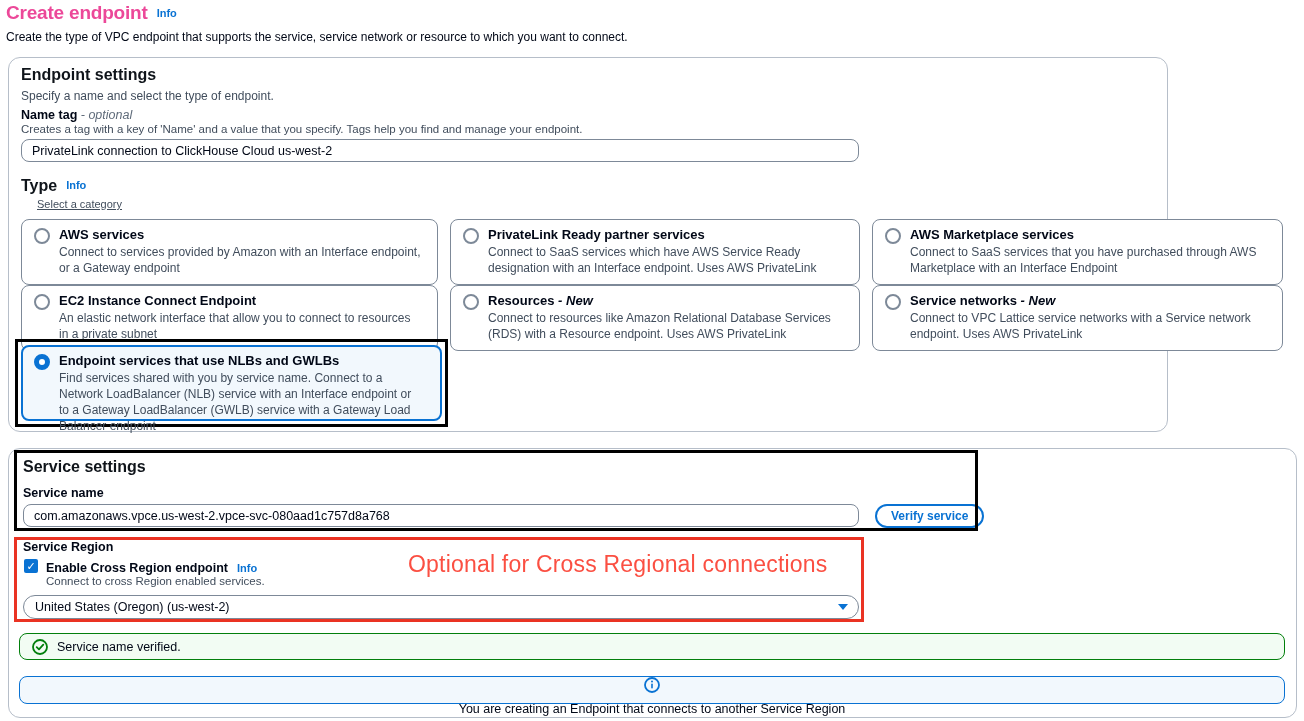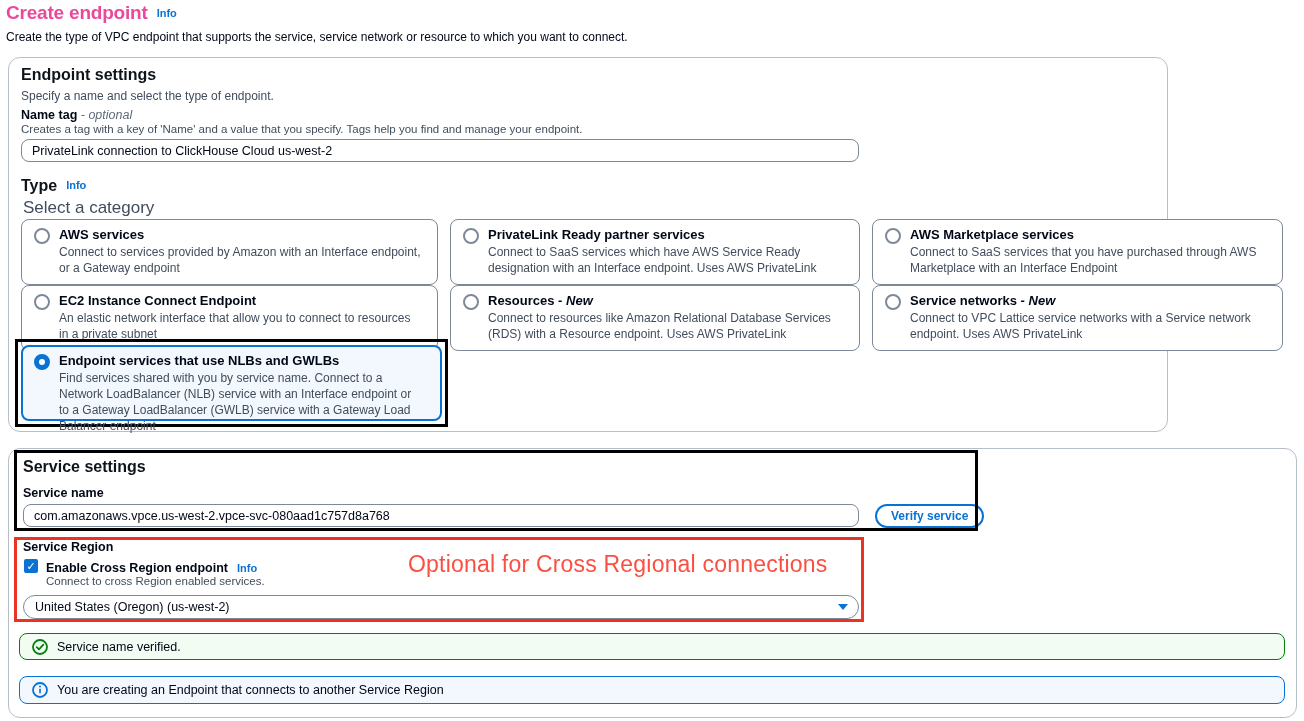--- a/index.html
+++ b/index.html
@@ -119,21 +119,21 @@
     <div class="field-label" style="left:12px; top:50px;">
       <span>Name tag</span>
       <span class="optional">- optional</span>
     </div>
     <div class="constraint" style="left:12px; top:65px;">Creates a tag with a key of 'Name' and a value that you specify. Tags help you find and manage your endpoint.</div>
     <input class="text-input" style="left: 12px; top: 81px; width: 838px;" type="text" value="PrivateLink connection to ClickHouse Cloud us-west-2">
 
     <div style="position:absolute; left:12px; top:119px;">
       <span class="panel-heading" style="position:static;">Type</span><a class="info-link">Info</a>
     </div>
-    <div class="panel-subdesc" style="left:14px; top:140px; font-size:17px;">Select a category</div>
+    <div class="panel-subdesc" style="left:28px; top:140px; font-size:11px;text-decoration:underline;">Select a category</div>
 
     <div class="tile-row" style="left:12px; top:161px; height:57px;">
       <div class="tile">
         <span class="radio"></span>
         <div>
           <div class="tile-title">AWS services</div>
           <div class="tile-desc">Connect to services provided by Amazon with an Interface endpoint, or a Gateway endpoint</div>
         </div>
       </div>
       <div class="tile">
@@ -208,21 +208,21 @@
     </div>
 
     <div class="alert alert-success" style="left:10px; top:184px; width:1266px; height:27px;">
       <svg width="16" height="16" viewBox="0 0 16 16">
         <circle cx="8" cy="8" r="7" fill="none" stroke="#037f0c" stroke-width="1.8"></circle>
         <path d="M4.7 8.2 L7 10.4 L11.3 5.6" fill="none" stroke="#037f0c" stroke-width="1.8" stroke-linecap="round" stroke-linejoin="round"></path>
       </svg>
       <span>Service name verified.</span>
     </div>
 
-    <div class="alert alert-info" style="left:10px; top:227px; width:1266px; height:28px;">
+    <div class="alert alert-info" style="left:10px; top:227px; width:1266px; height:28px;flex-direction:column;">
       <svg width="16" height="16" viewBox="0 0 16 16">
         <circle cx="8" cy="8" r="7" fill="none" stroke="#0972d3" stroke-width="1.8"></circle>
         <circle cx="8" cy="4.6" r="1" fill="#0972d3"></circle>
         <rect x="7.2" y="6.6" width="1.6" height="5" rx="0.8" fill="#0972d3"></rect>
       </svg>
       <span>You are creating an Endpoint that connects to another Service Region</span>
     </div>
   </section>
 
   <div class="ann-rect" id="ann-service-settings"></div>

